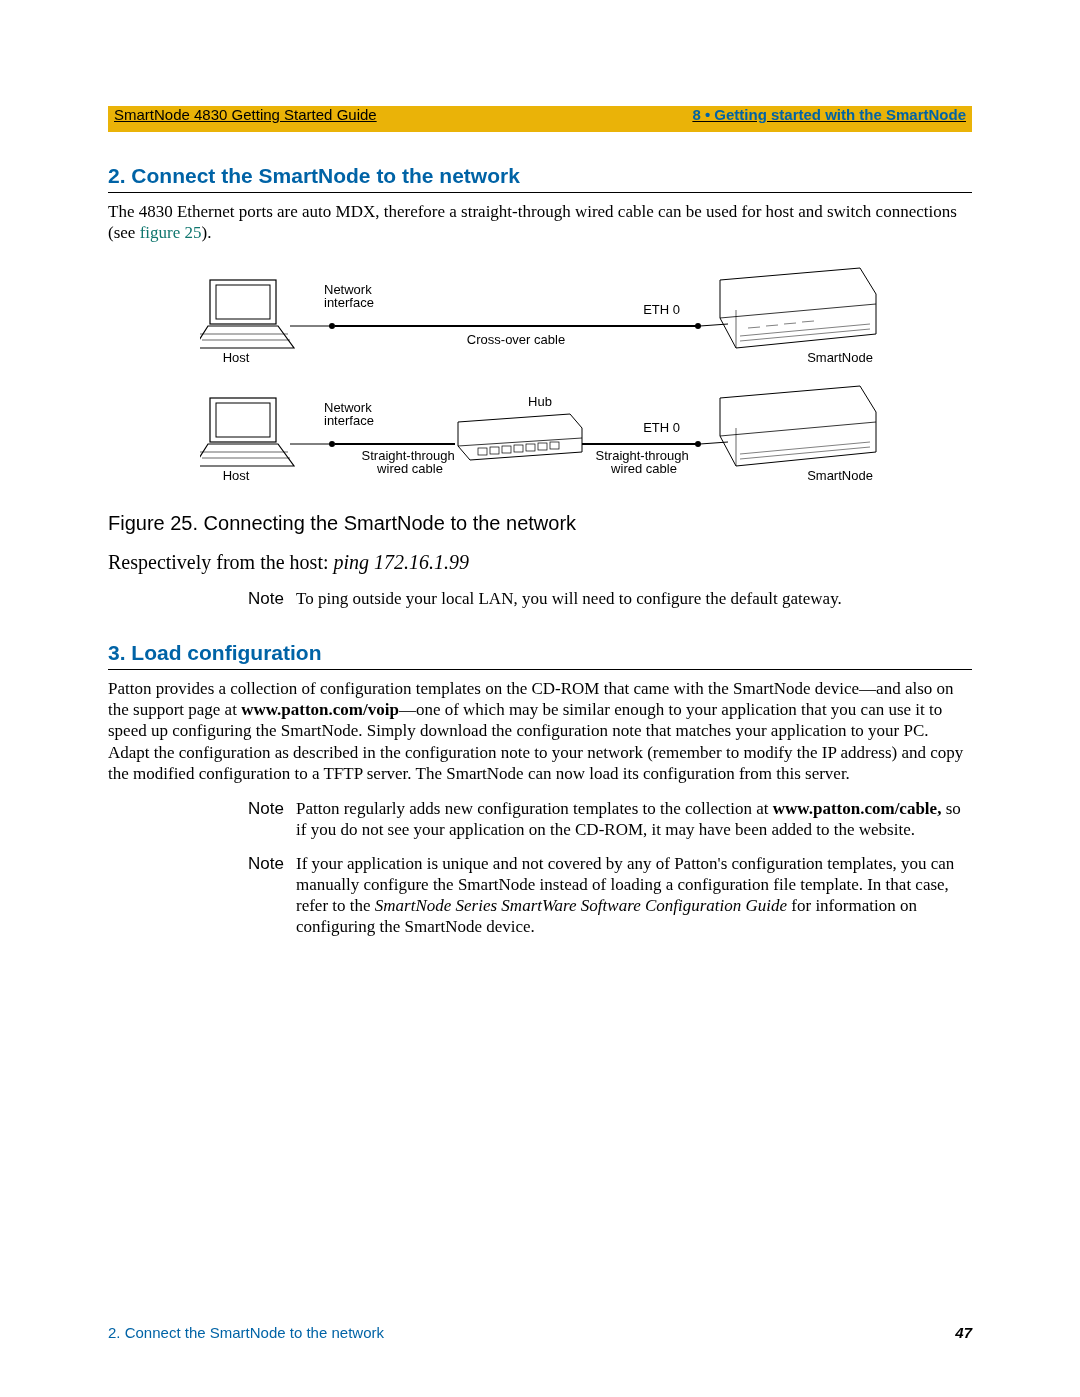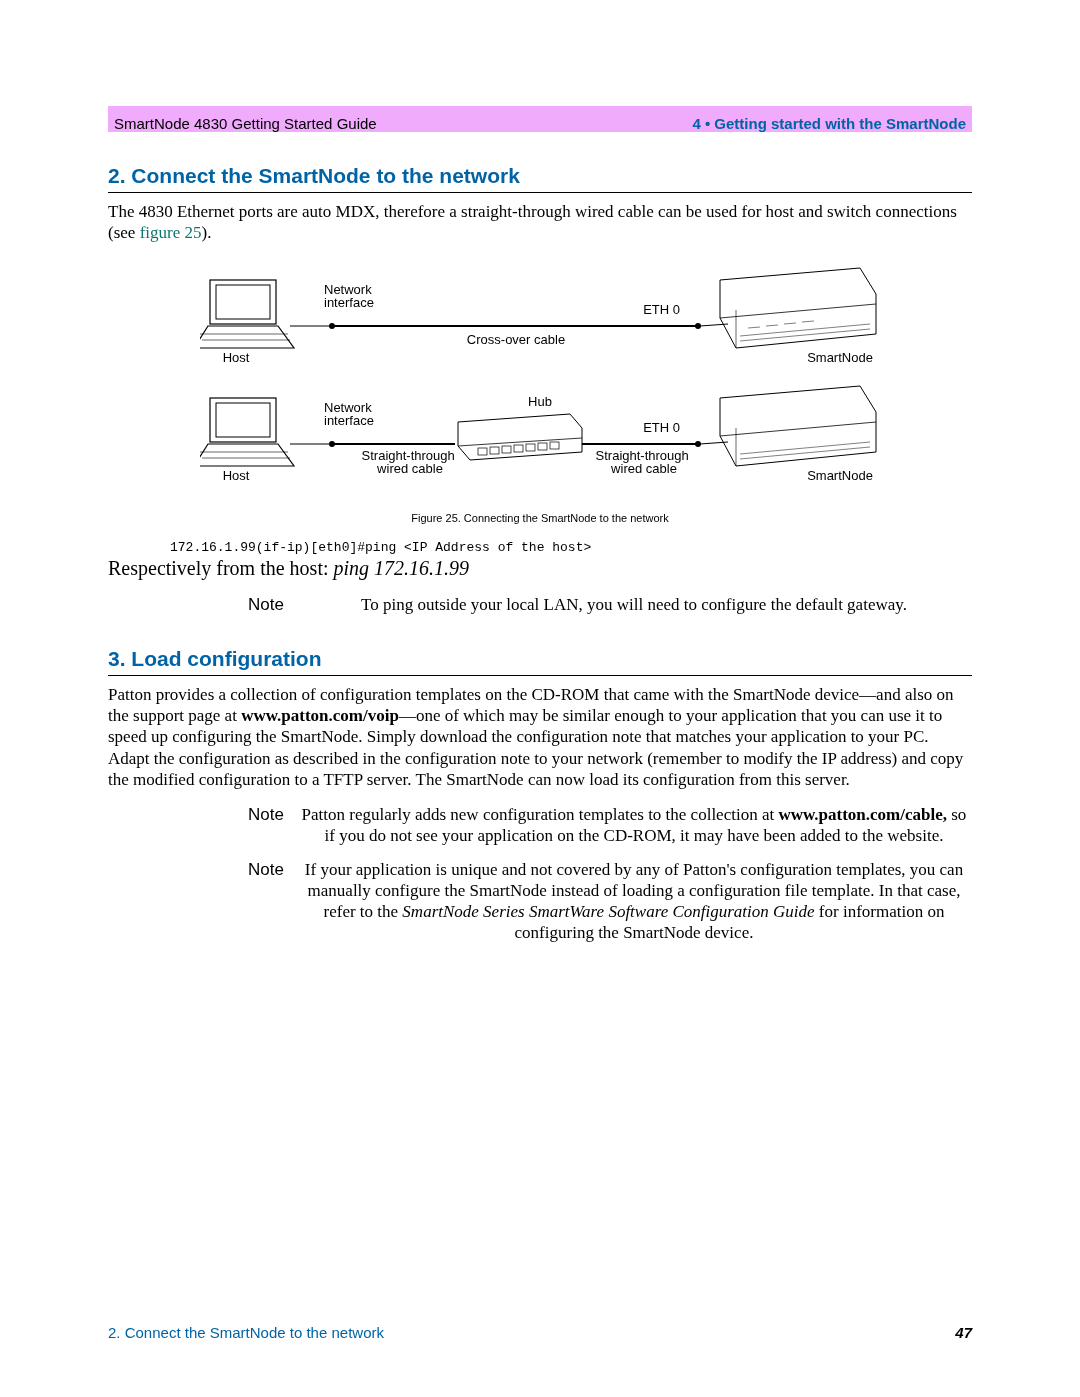--- a/index.html
+++ b/index.html
@@ -12,27 +12,28 @@
     height: 1397px;
     position: relative;
   }
   .page {
     padding: 106px 108px 60px 108px;
     box-sizing: border-box;
     height: 100%;
     position: relative;
   }
   .header-bar {
-    background: #f0abfc;
+    background: #eab308;
     display: flex;
     justify-content: space-between;
-    align-items: flex-end;
+    align-items: flex-start;
     height: 26px;
     padding: 0 6px;
     font-size: 15px;
+    text-decoration: underline;
   }
   .header-left {
     font-family: Arial, Helvetica, sans-serif;
     color: #000;
   }
   .header-right {
     font-family: Arial, Helvetica, sans-serif;
     font-weight: bold;
     color: #0063a6;
   }
@@ -59,22 +60,21 @@
     width: 100%;
     text-align: center;
     margin: 18px 0 6px 0;
   }
   svg.diagram {
     width: 680px;
     height: 240px;
   }
   .figcaption {
     font-family: Arial, Helvetica, sans-serif;
-    font-size: 11px;
-    text-align: center;
+    font-size: 20px;
     margin: 6px 0 16px 0;
   }
   .code {
     font-family: 'Courier New', monospace;
     font-size: 13px;
     margin: 4px 0 2px 62px;
     white-space: pre;
   }
   .after-code {
     font-size: 20px;
@@ -90,21 +90,20 @@
   .note-label {
     font-family: Arial, Helvetica, sans-serif;
     font-weight: normal;
     width: 56px;
     flex: none;
     text-align: right;
     padding-right: 12px;
   }
   .note-text {
     flex: 1;
-    text-align: center;
   }
   .footer {
     position: absolute;
     left: 108px;
     right: 108px;
     bottom: 56px;
     display: flex;
     justify-content: space-between;
     font-family: Arial, Helvetica, sans-serif;
     font-size: 15px;
@@ -117,21 +116,21 @@
     fill: #000;
   }
 </style>
 </head>
 <body>
 
 <div class="page">
 
   <div class="header-bar">
     <span class="header-left">SmartNode 4830 Getting Started Guide</span>
-    <span class="header-right">4 • Getting started with the SmartNode</span>
+    <span class="header-right">8 • Getting started with the SmartNode</span>
   </div>
 
   <h2>2. Connect the SmartNode to the network</h2>
   <div class="hr"></div>
 
   <p class="body">
     <span>The 4830 Ethernet ports are auto MDX, therefore a straight-through wired cable can be used for host and switch connections (see </span><span class="link">figure 25</span><span>).</span>
   </p>
 
   <div class="figure-container">
@@ -230,21 +229,20 @@
         </g>
       </g>
       <line x1="500" y1="182" x2="528" y2="180" stroke="#000" stroke-width="1"></line>
       <text x="640" y="218" class="svg-label-narrow" text-anchor="middle">SmartNode</text>
     </svg>
   </div>
 
   <div class="figcaption">Figure 25. Connecting the SmartNode to the network</div>
 
 
-  <div class="code">172.16.1.99(if-ip)[eth0]#ping &lt;IP Address of the host&gt;</div>
 
   <p class="after-code">
     <span>Respectively from the host: </span><span class="ital">ping 172.16.1.99</span>
   </p>
 
   <div class="note-row">
     <div class="note-label">Note</div>
     <div class="note-text">To ping outside your local LAN, you will need to configure the default gateway.</div>
   </div>
 

